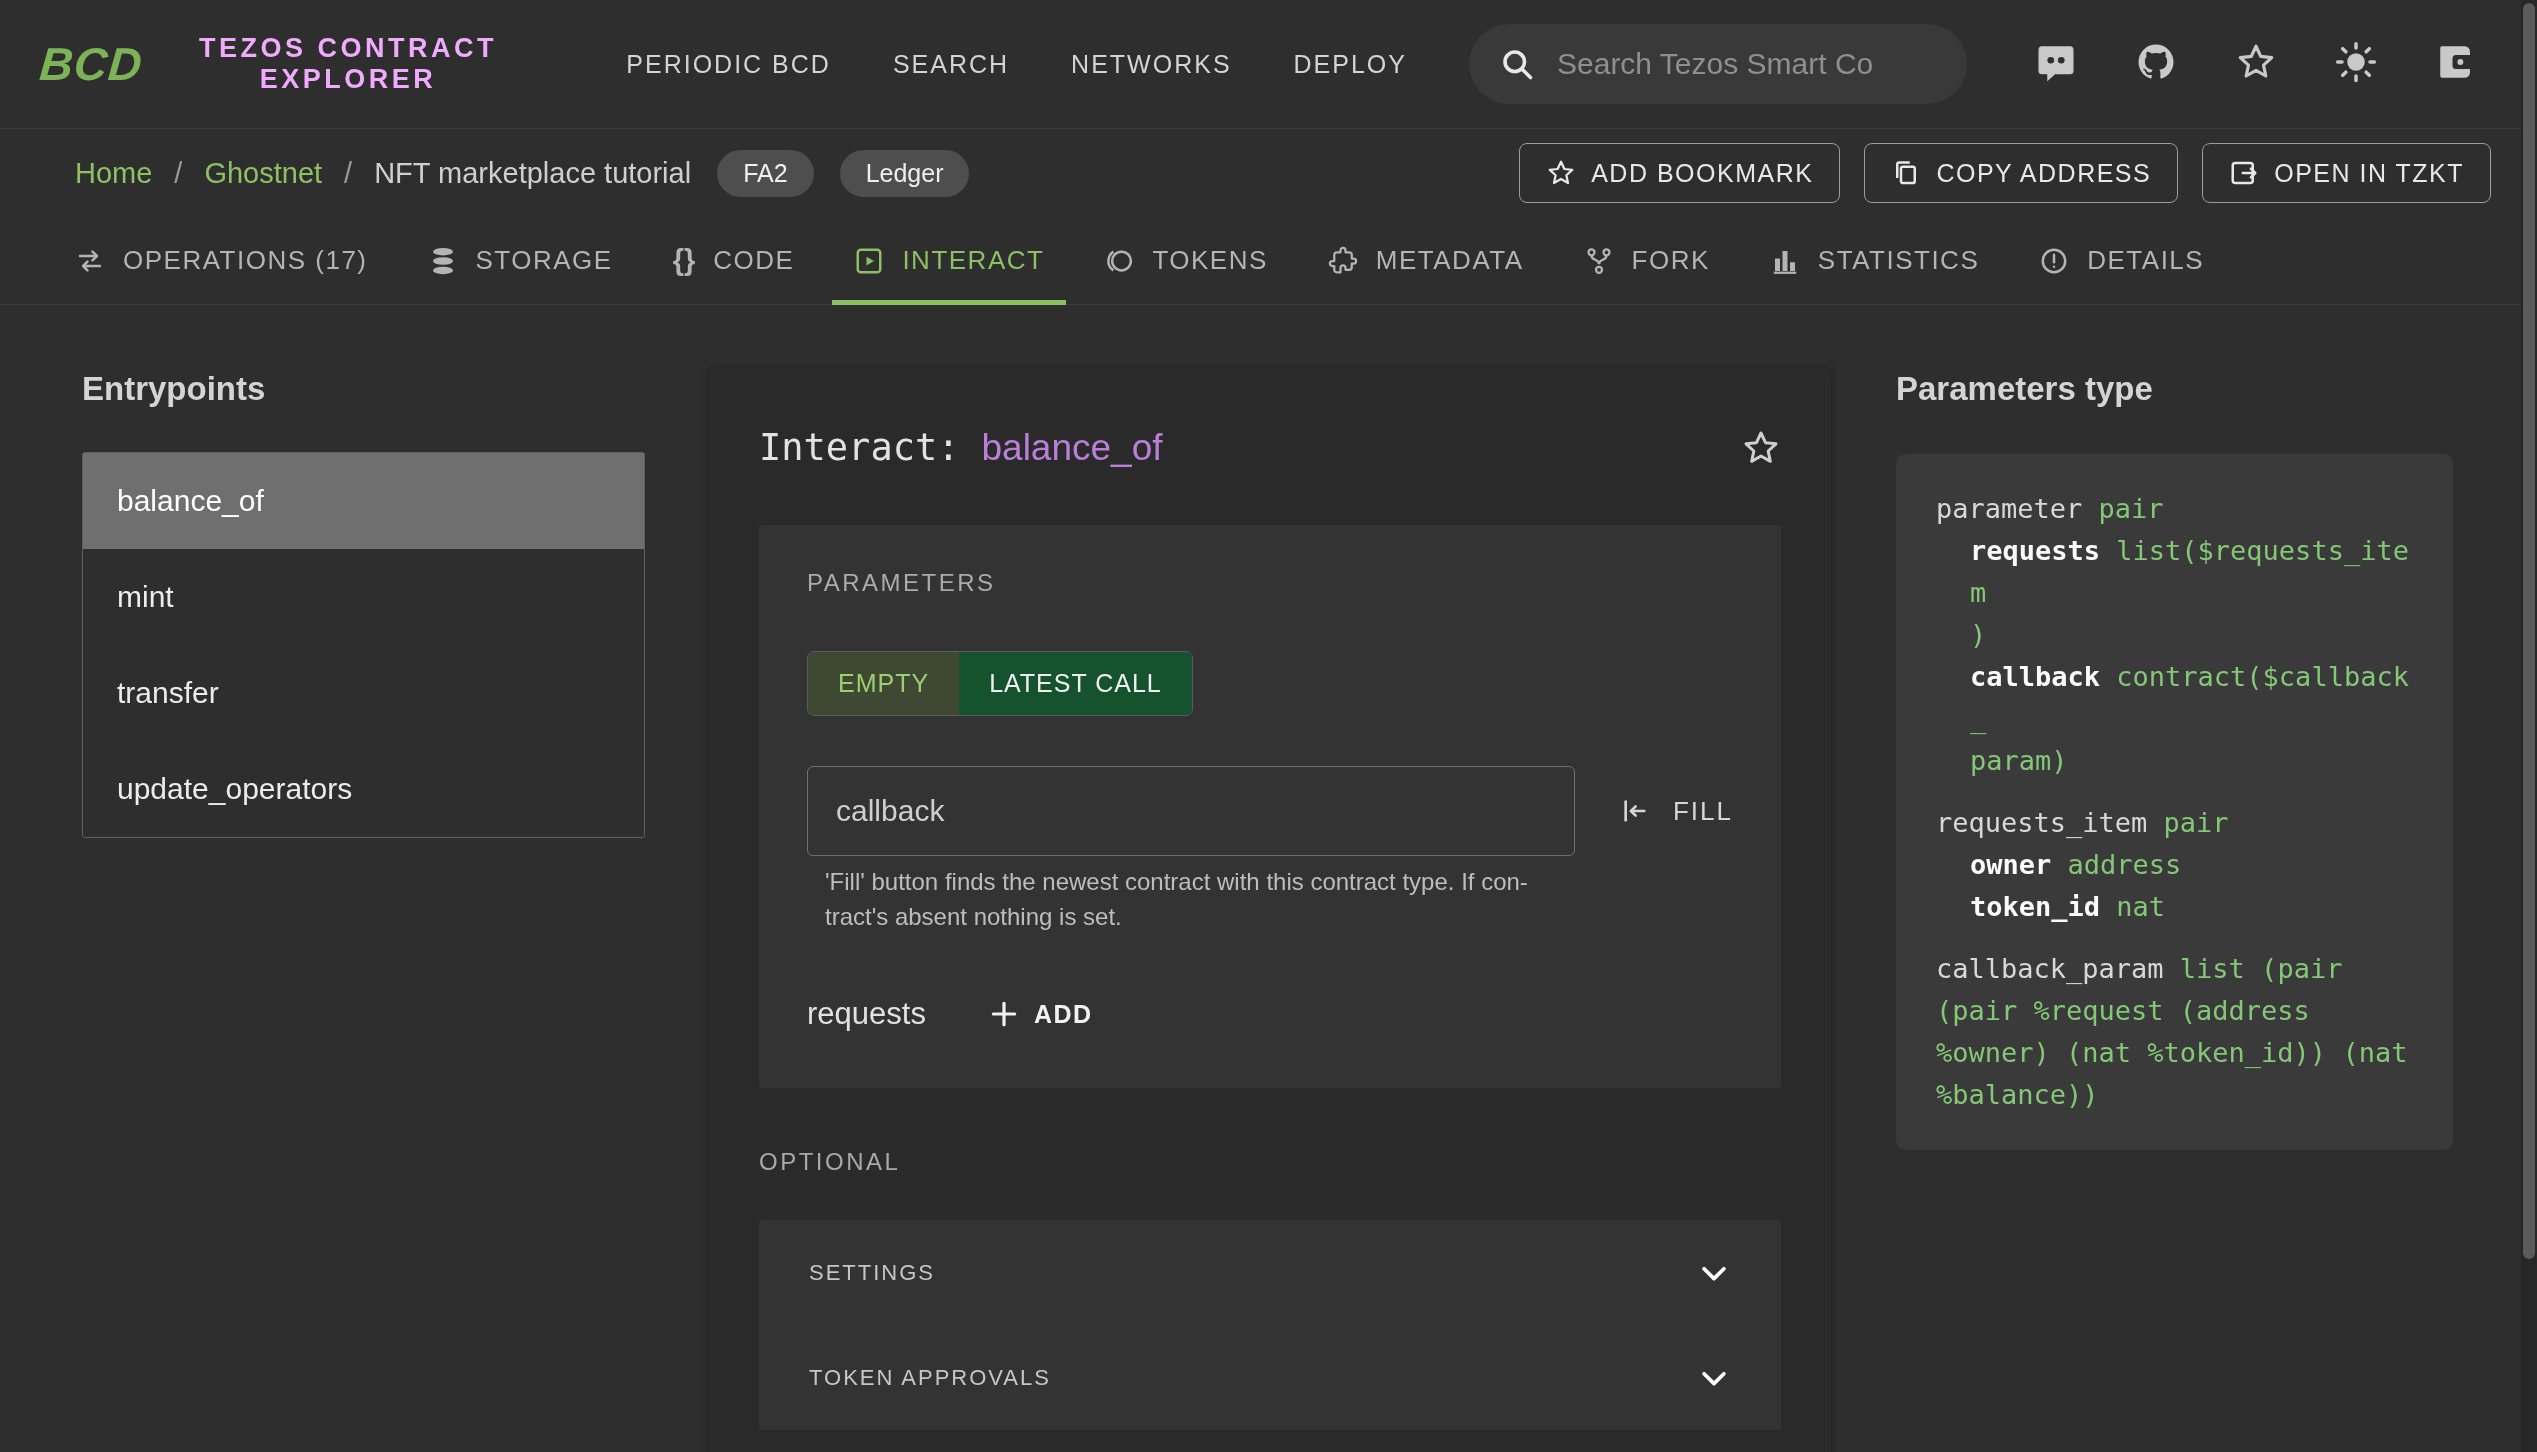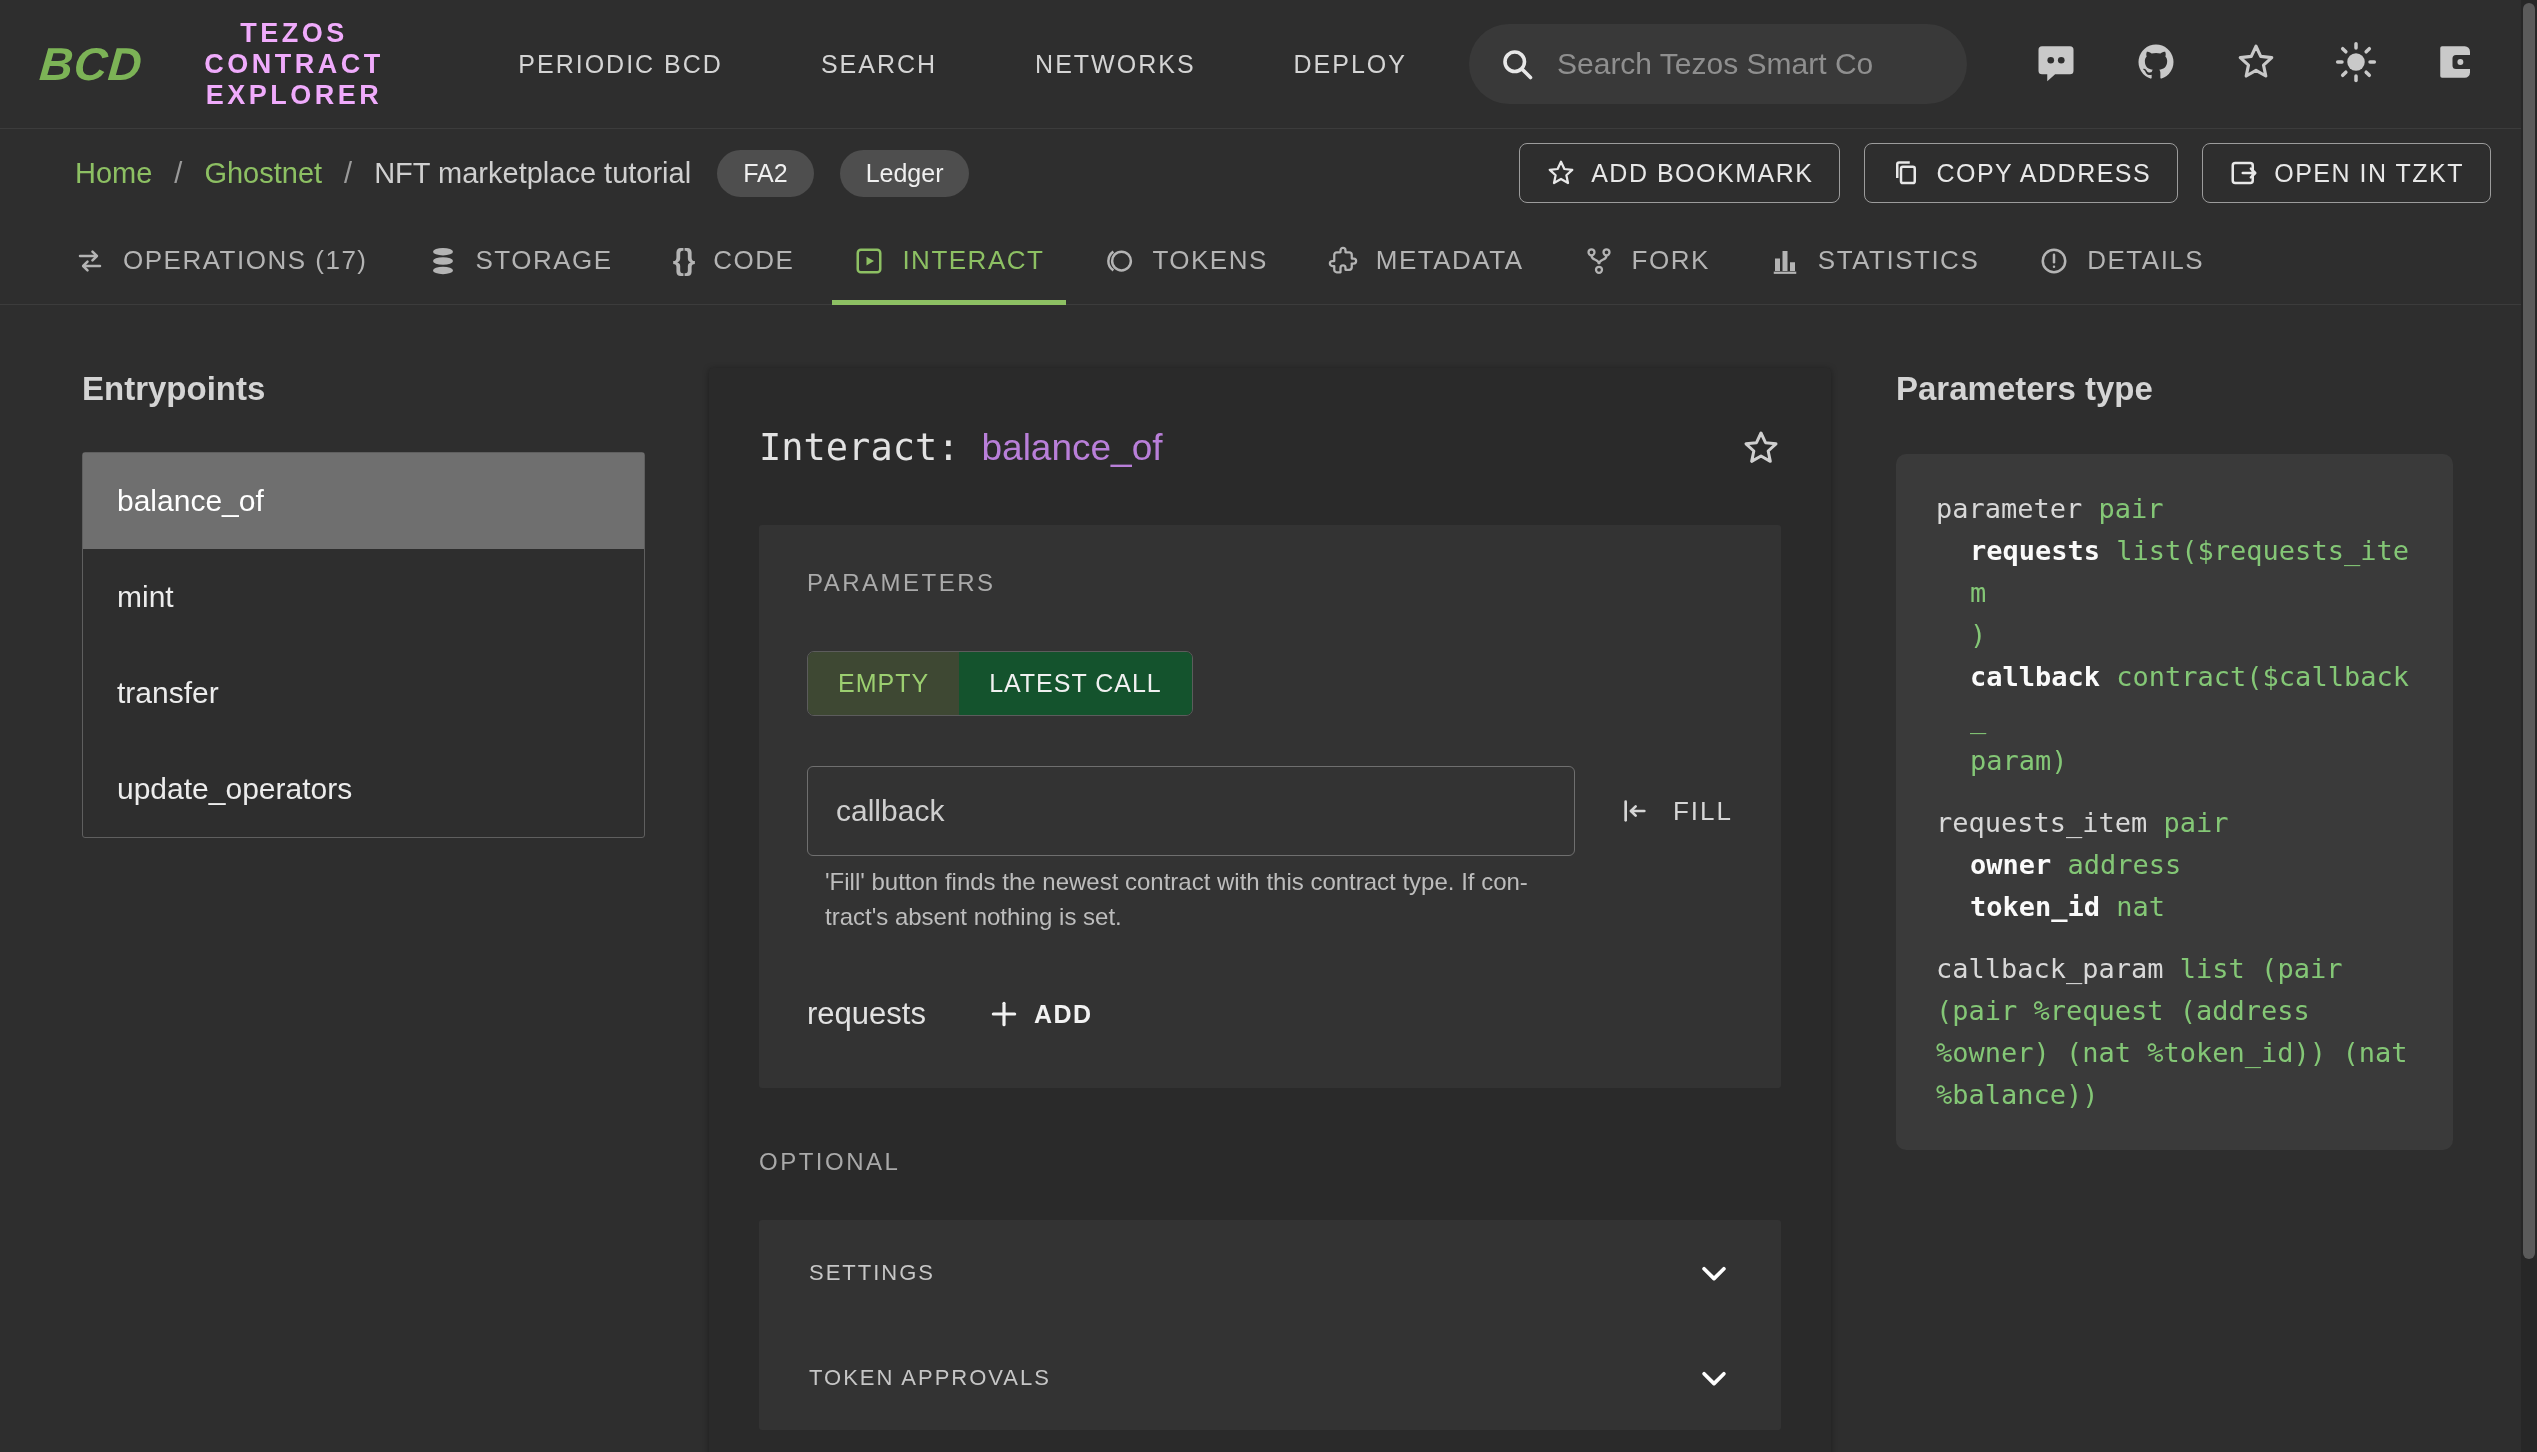--- a/index.html
+++ b/index.html
@@ -10,21 +10,21 @@
   }
   .icon { display:inline-flex; align-items:center; justify-content:center; }
   .icon svg { display:block; }
 
   
   .navbar { position:absolute; top:0; left:0; right:0; height:129px;
     display:flex; align-items:center; padding:0 40px; border-bottom:1px solid #3c3c3c; }
   .brand { font-size:46px; font-weight:bold; font-style:italic; color:#7cb356;
     letter-spacing:1px; transform:skewX(-5deg); margin-right:44px; cursor:pointer; }
   .app-title { font-size:27px; font-weight:bold; letter-spacing:3.5px; color:#f0abfc; margin-right:117px;text-align:center; }
-  .nav-menu { display:flex; align-items:center;gap:36px; }
+  .nav-menu { display:flex; align-items:center; }
   .nav-item { font-size:25px; letter-spacing:2px; color:#d4d4d4; margin-right:62px; cursor:pointer; white-space:nowrap; }
   .search-pill { margin-left:auto; width:498px; height:80px; background:#393939; border-radius:40px;
     display:flex; align-items:center; padding:0 30px; gap:22px; flex:none; }
   .search-pill .icon svg { width:36px; height:36px; color:#e8e8e8; }
   .search-input { background:transparent; border:none; outline:none; color:#cfcfcf;
     font-size:30px; width:100%; font-family:inherit; }
   .search-input::placeholder { color:#8f8f8f; }
   .nav-icons { display:flex; align-items:center; gap:58px; margin-left:68px; margin-right:20px; }
   .nav-icon { cursor:pointer; }
   .nav-icon svg { width:42px; height:42px; color:#c9c9c9; }

